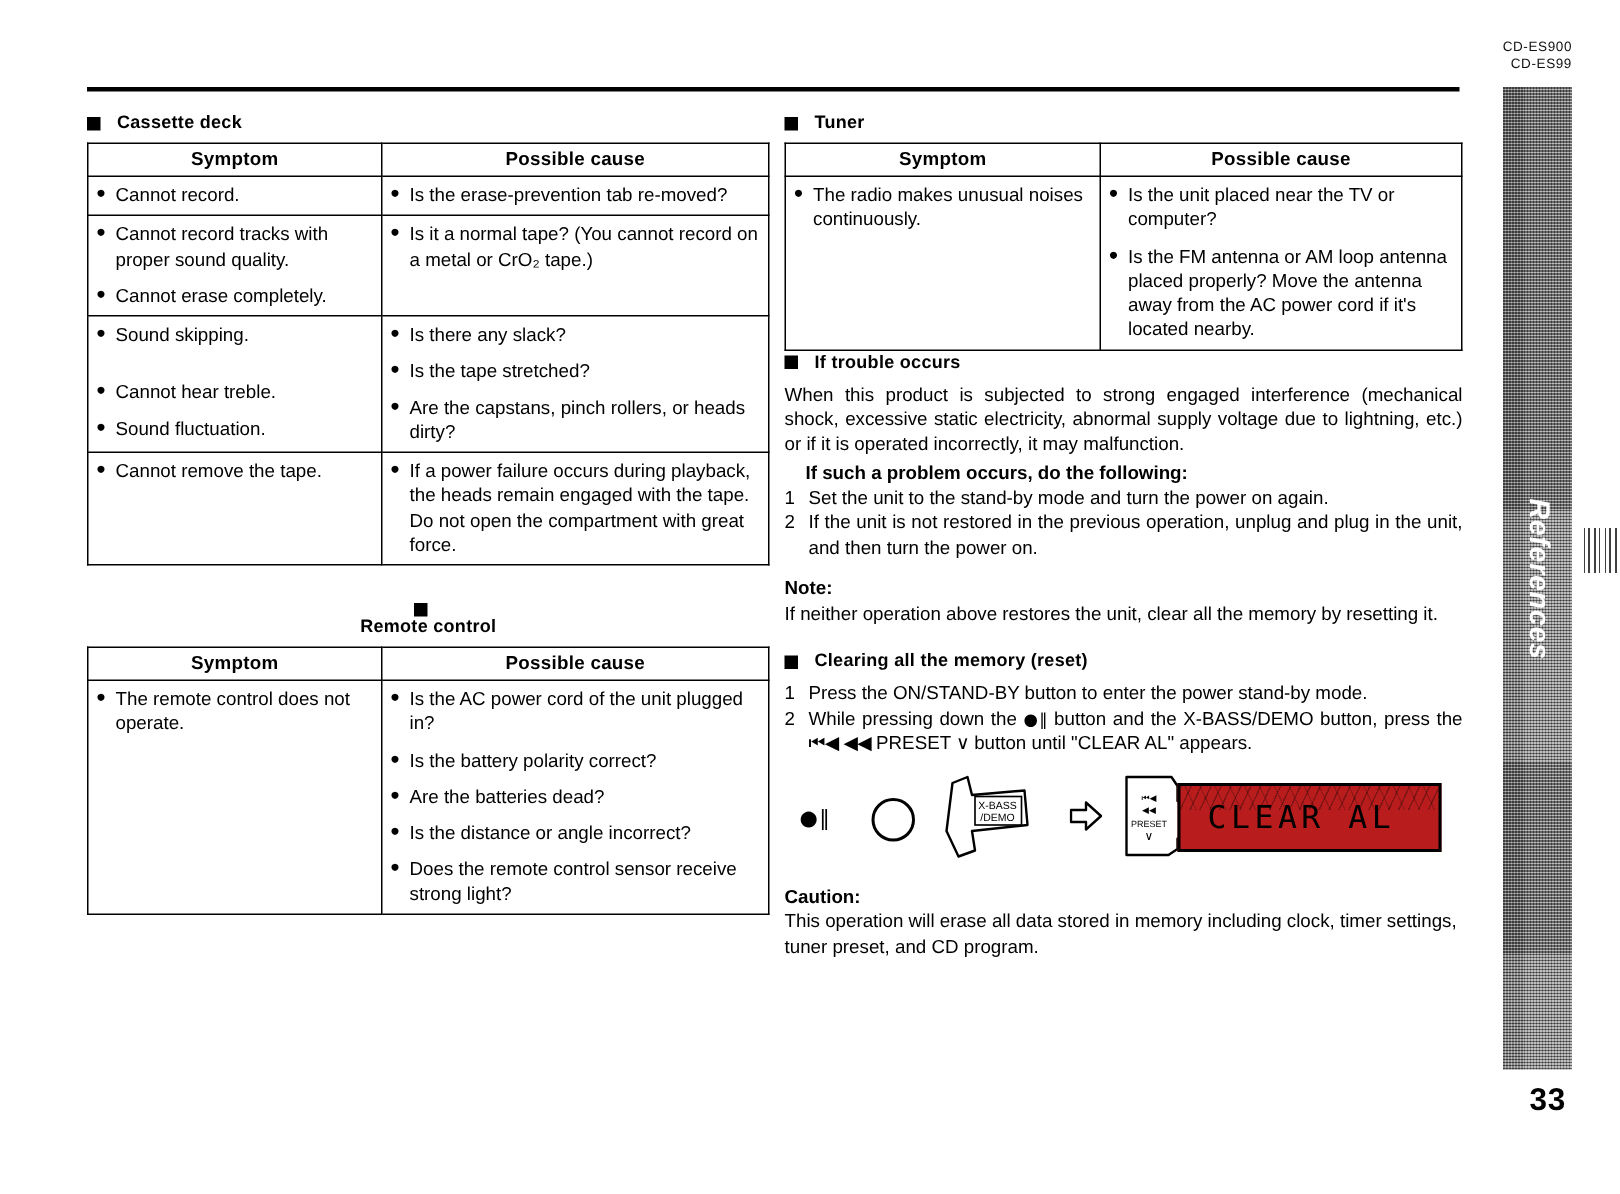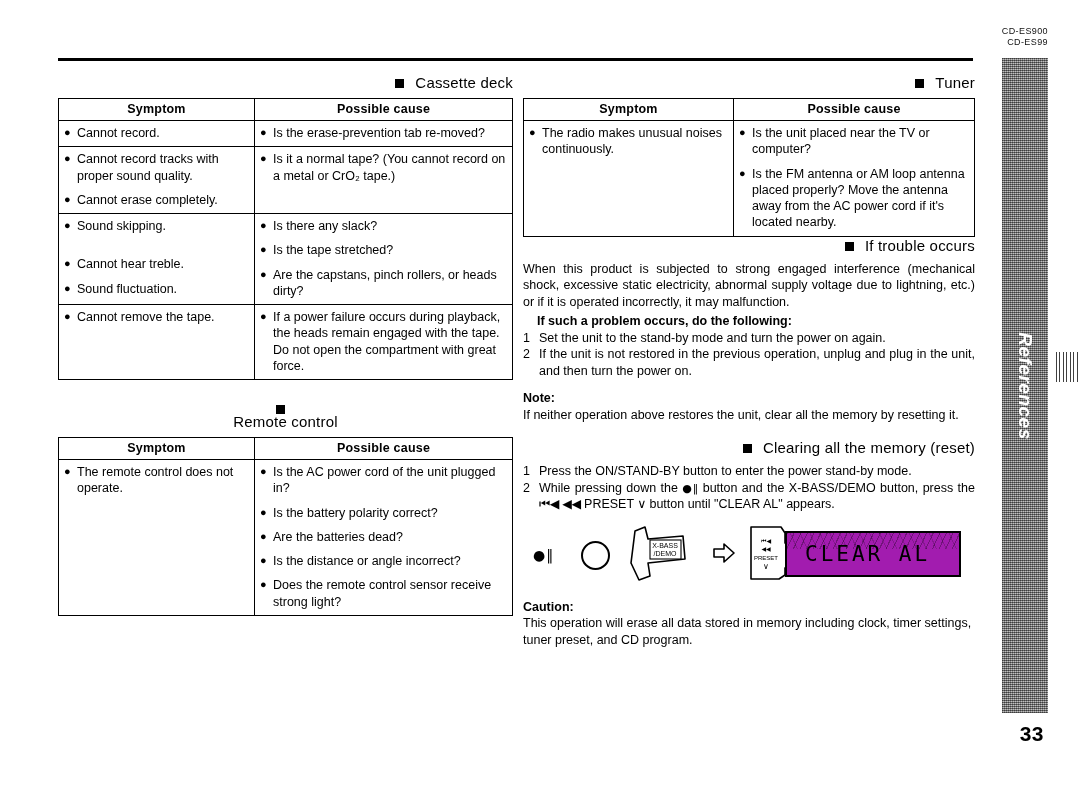--- a/index.html
+++ b/index.html
@@ -57,25 +57,24 @@
     position: absolute;
     left: 523px;
     top: 74px;
     width: 452px;
   }
 
   
   .sec-head {
     display: flex;
     align-items: center;
-    font-size: 15px;
-    font-weight: normal;
+    font-size: 12px;
+    font-weight: bold;
     letter-spacing: 0.2px;
     margin: 0 0 7px 0;
-    justify-content: flex-end;
   }
   .sec-head .sq {
     width: 9px;
     height: 9px;
     background: #000;
     margin-right: 11px;
     flex: none;
     position: relative;
     top: 1px;
   }
@@ -181,21 +180,21 @@
     border: 2px solid #000;
     border-radius: 50%;
   }
 
   .lcd {
     left: 262px;
     top: 8px;
     width: 172px;
     height: 42px;
     border: 2px solid #000;
-    background: #a21caf;
+    background: #b91c1c;
     overflow: hidden;
   }
   .lcd-text {
     position: absolute;
     left: 18px;
     top: 9px;
     font-family: "DejaVu Sans Mono", monospace;
     font-size: 21px;
     letter-spacing: 3px;
     color: #000;

